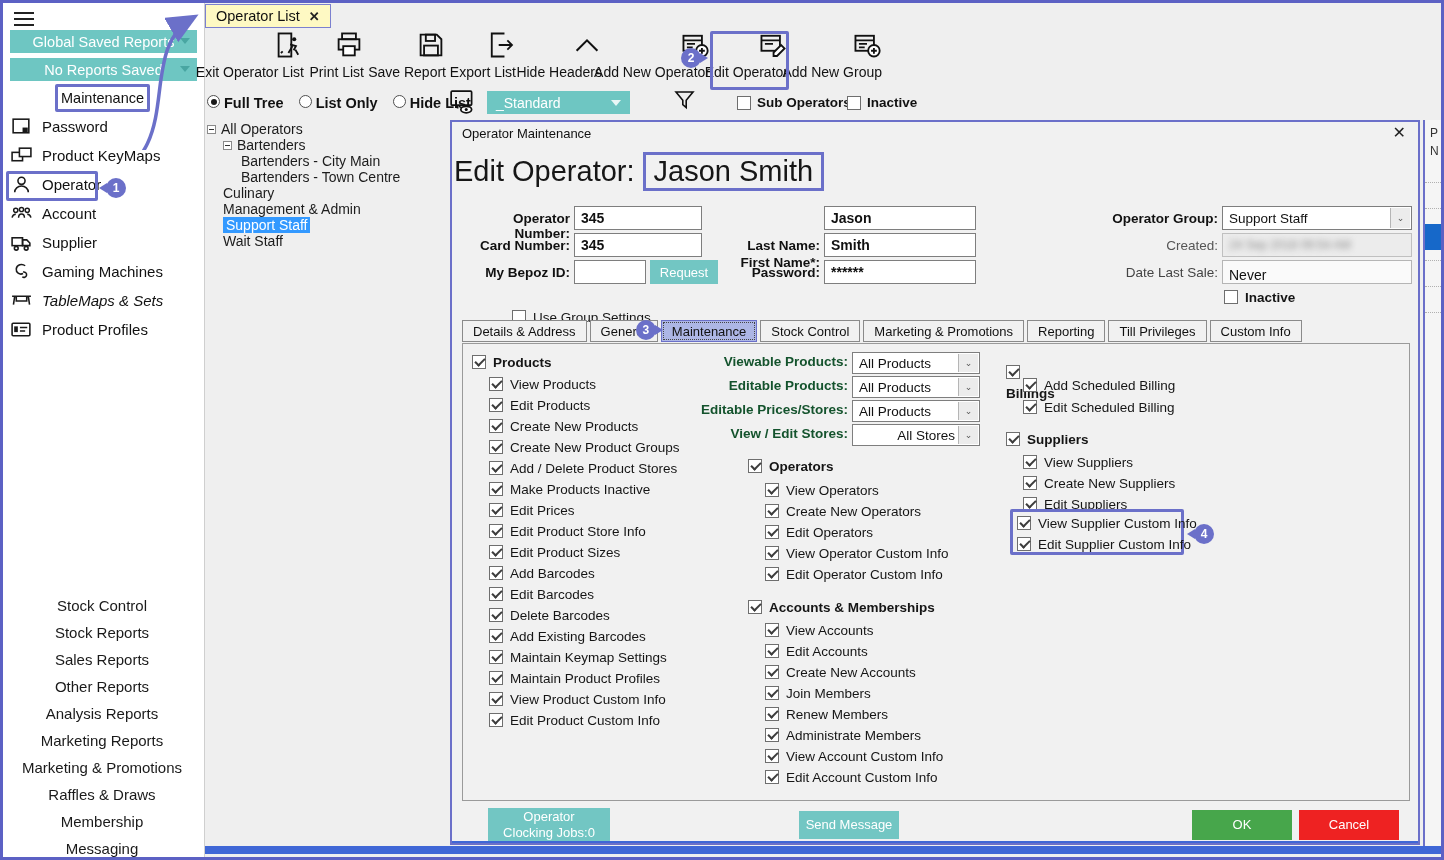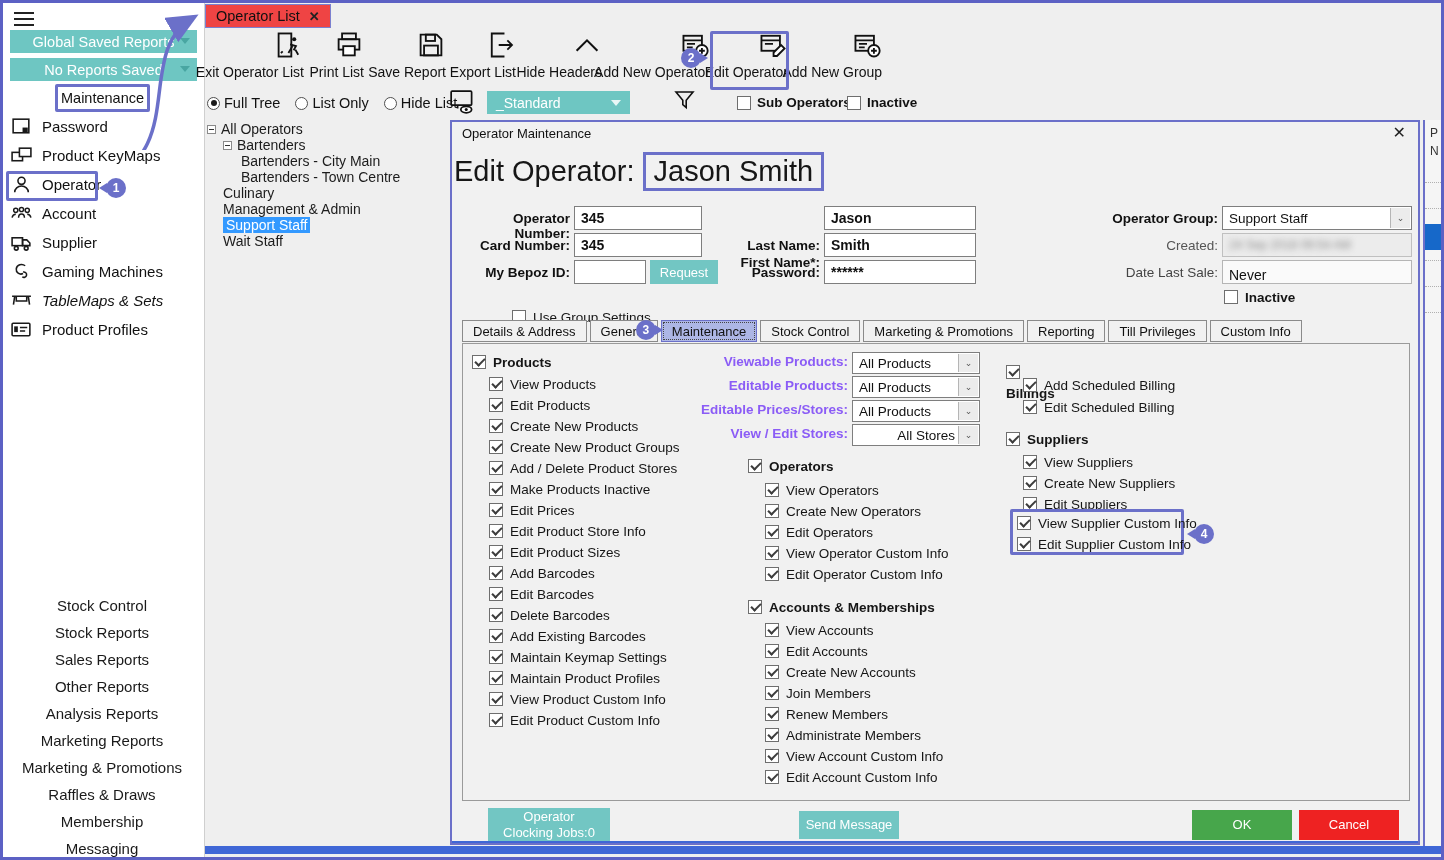--- a/index.html
+++ b/index.html
@@ -16,30 +16,30 @@
     display:flex;align-items:center;justify-content:center;position:absolute;}
   .tealbar .dd{position:absolute;right:7px;top:8px;width:0;height:0;border-left:5px solid transparent;
     border-right:5px solid transparent;border-top:6px solid #49a6a2;}
   .navitem{position:absolute;left:10px;display:flex;align-items:center;gap:9px;font-size:15px;color:#111;height:24px;}
   .navitem svg{width:23px;height:23px;flex:none;}
   .botnav{position:absolute;left:0;top:592px;width:204px;}
   .botnav div{height:27px;display:flex;align-items:center;justify-content:center;font-size:15px;color:#1a1a1a;}
 
   
   #main{left:205px;top:0;right:0;bottom:0;background:#efefef;}
-  .opltab{left:205px;top:4px;height:24px;padding:0 10px;background:#ef4444;border:1px solid #7b80cf;
+  .opltab{left:205px;top:4px;height:24px;padding:0 10px;background:#fef9c3;border:1px solid #7b80cf;
     display:flex;align-items:center;gap:9px;font-size:14.5px;color:#101010;}
   .opltab .x{font-weight:bold;font-size:13px;color:#222;}
   .tbtn{position:absolute;top:30px;display:flex;flex-direction:column;align-items:flex-end;gap:4px;}
   .tbtn svg{width:30px;height:30px;}
   .tbtn .tlab{font-size:14px;color:#111;white-space:nowrap;}
   .rad{width:13px;height:13px;border:1px solid #4f4f4f;border-radius:50%;background:#fff;position:relative;flex:none;}
   .rad.on::after{content:"";position:absolute;inset:2.5px;background:#1a1a1a;border-radius:50%;}
   .radrow{left:207px;top:95px;display:flex;gap:15px;align-items:center;font-size:14.5px;color:#111;}
-  .radrow .ritem{display:flex;align-items:center;gap:4px;}
+  .radrow .ritem{display:flex;gap:4px;font-weight:bold;}
   .tealdd{left:487px;top:91px;width:143px;height:23px;background:#6ec6c2;color:#fff;font-size:14px;
     display:flex;align-items:center;padding-left:9px;position:absolute;}
   .tealdd .dd{position:absolute;right:9px;top:9px;width:0;height:0;border-left:5px solid transparent;
     border-right:5px solid transparent;border-top:6px solid #e8f7f6;}
   .fcb{position:absolute;display:flex;align-items:center;gap:6px;font-size:13.5px;font-weight:bold;color:#111;}
 
   
   .cb{display:flex;align-items:flex-start;gap:7px;}
   .cb .bx{width:14px;height:14px;border:1px solid #6e6e6e;background:#fff;position:relative;flex:none;margin-top:0;}
   .cb.on .bx::after{content:"";position:absolute;left:2px;top:2px;width:8px;height:4px;
@@ -81,21 +81,21 @@
   .combo.rt{justify-content:flex-end;}
   .tealbtn{background:#72c6c3;color:#fff;border:none;display:flex;align-items:center;justify-content:center;
     font-size:13px;position:absolute;}
   .dtabs{position:absolute;left:10px;top:198px;display:flex;}
   .dtab{height:22px;padding:0 10px;border:1px solid #8a8a8a;background:#f1f1f1;font-size:13px;color:#111;
     display:flex;align-items:center;margin-right:3px;white-space:nowrap;position:relative;}
   .dtab.sel{background:#adb6e5;border:1px solid #6b70c9;outline:1px dotted #444;outline-offset:-3px;}
   .groupbox{position:absolute;left:10px;top:221px;width:948px;height:458px;border:1px solid #9a9a9a;background:#f1f1f1;}
   .cblist{position:absolute;display:flex;flex-direction:column;gap:6px;}
   .crow{position:absolute;display:flex;align-items:center;}
-  .crow .clab{font-size:13.5px;font-weight:bold;color:#8b5cf6;text-align:right;}
+  .crow .clab{font-size:13.5px;font-weight:bold;color:#14532d;text-align:right;}
   .supbox{position:absolute;left:558px;top:387px;width:174px;height:46px;border:3px solid #6b70c9;border-radius:2px;
     display:flex;flex-direction:column;gap:6px;padding:4px 0 0 4px;}
   .footerbtn{position:absolute;color:#fff;display:flex;flex-direction:column;align-items:center;justify-content:center;
     font-size:13px;line-height:16px;}
   .botline{position:absolute;left:0;right:0;bottom:0;height:2px;background:#3f67d6;}
 
   
   .pbox{position:absolute;border:3px solid #6b70c9;border-radius:2px;z-index:30;}
   .badge{position:absolute;width:20px;height:20px;background:#6b70c9;border-radius:50%;color:#fff;
     font-size:12px;font-weight:bold;display:flex;align-items:center;justify-content:center;z-index:35;}

